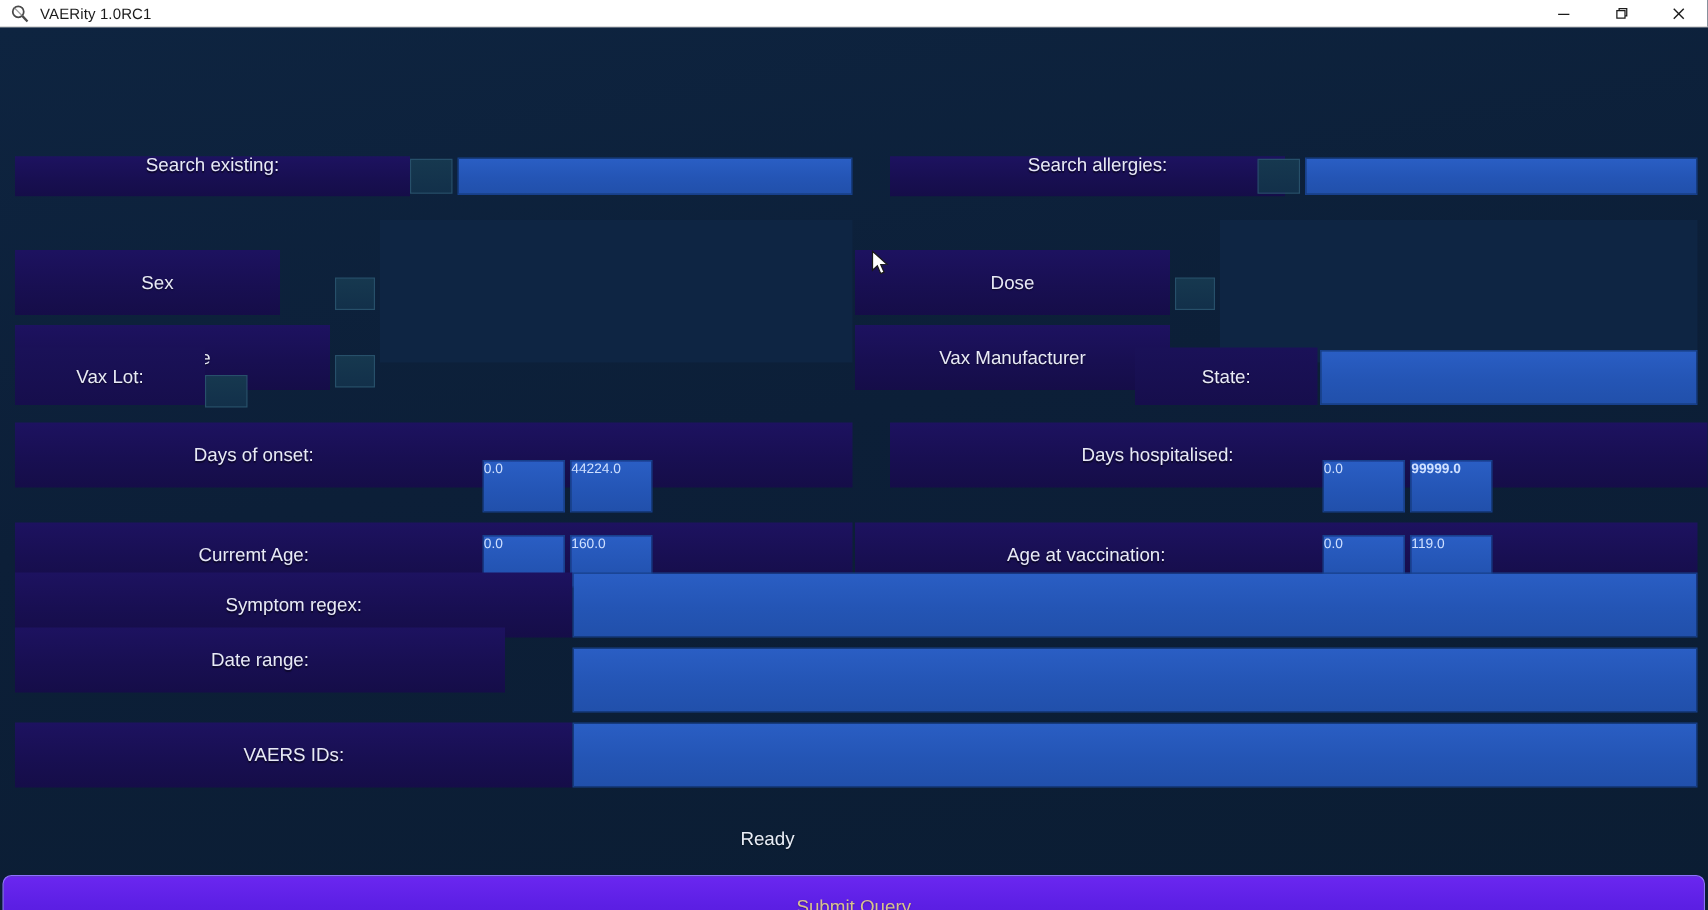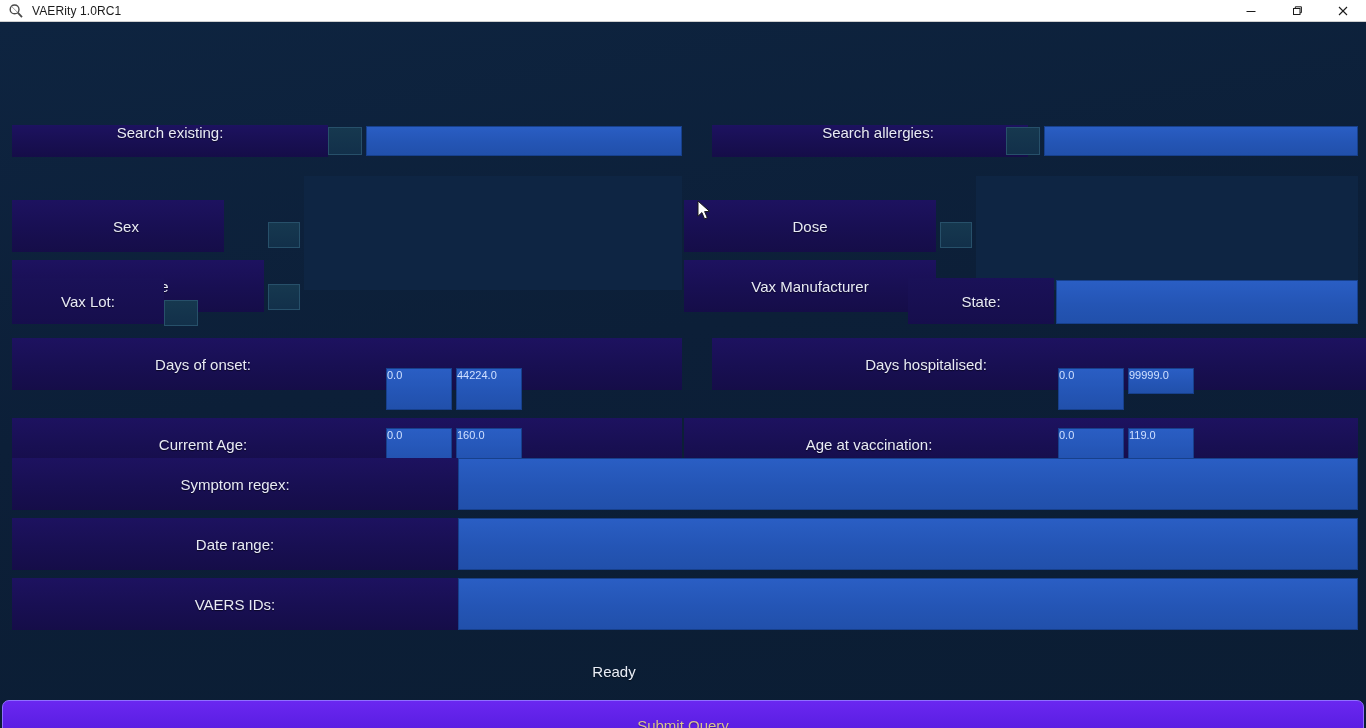--- a/index.html
+++ b/index.html
@@ -201,40 +201,40 @@
   <div class="labelpanel" style="left:12px;top:316px;width:670px;height:52px;">
     <span style="position:relative;left:-144px;">Days of onset:</span>
   </div>
   <div class="num" style="left:386px;top:346px;width:66px;height:42px;">0.0</div>
   <div class="num" style="left:456px;top:346px;width:66px;height:42px;">44224.0</div>
 
   <div class="labelpanel" style="left:712px;top:316px;width:732px;height:52px;">
     <span style="position:relative;left:-152px;">Days hospitalised:</span>
   </div>
   <div class="num" style="left:1058px;top:346px;width:66px;height:42px;">0.0</div>
-  <div class="num" style="left:1128px;top:346px;width:66px;height:26px;">99999.0</div>
+  <div class="num" style="left:1128px;top:346px;width:66px;height:42px;font-weight:bold;">99999.0</div>
 
   <div class="labelpanel" style="left:12px;top:396px;width:670px;height:52px;">
     <span style="position:relative;left:-144px;">Curremt Age:</span>
   </div>
   <div class="num" style="left:386px;top:406px;width:66px;height:42px;">0.0</div>
   <div class="num" style="left:456px;top:406px;width:66px;height:42px;">160.0</div>
 
   <div class="labelpanel" style="left:684px;top:396px;width:674px;height:52px;">
     <span style="position:relative;left:-152px;">Age at vaccination:</span>
   </div>
   <div class="num" style="left:1058px;top:406px;width:66px;height:42px;">0.0</div>
   <div class="num" style="left:1128px;top:406px;width:66px;height:42px;">119.0</div>
 
   <div class="labelpanel" style="left:12px;top:436px;width:446px;height:52px;text-align:center;">
     <span>Symptom regex:</span>
   </div>
   <div class="entry blank" style="left:458px;top:436px;width:900px;height:52px;"></div>
 
-  <div class="labelpanel" style="left:12px;top:496px;width:446px;height:52px;">
+  <div class="labelpanel" style="left:12px;top:480px;width:392px;height:52px;">
     <span>Date range:</span>
   </div>
   <div class="entry blank" style="left:458px;top:496px;width:900px;height:52px;"></div>
 
   <div class="labelpanel" style="left:12px;top:556px;width:446px;height:52px;">
     <span>VAERS IDs:</span>
   </div>
   <div class="entry blank" style="left:458px;top:556px;width:900px;height:52px;"></div>
 
   <div class="status">

